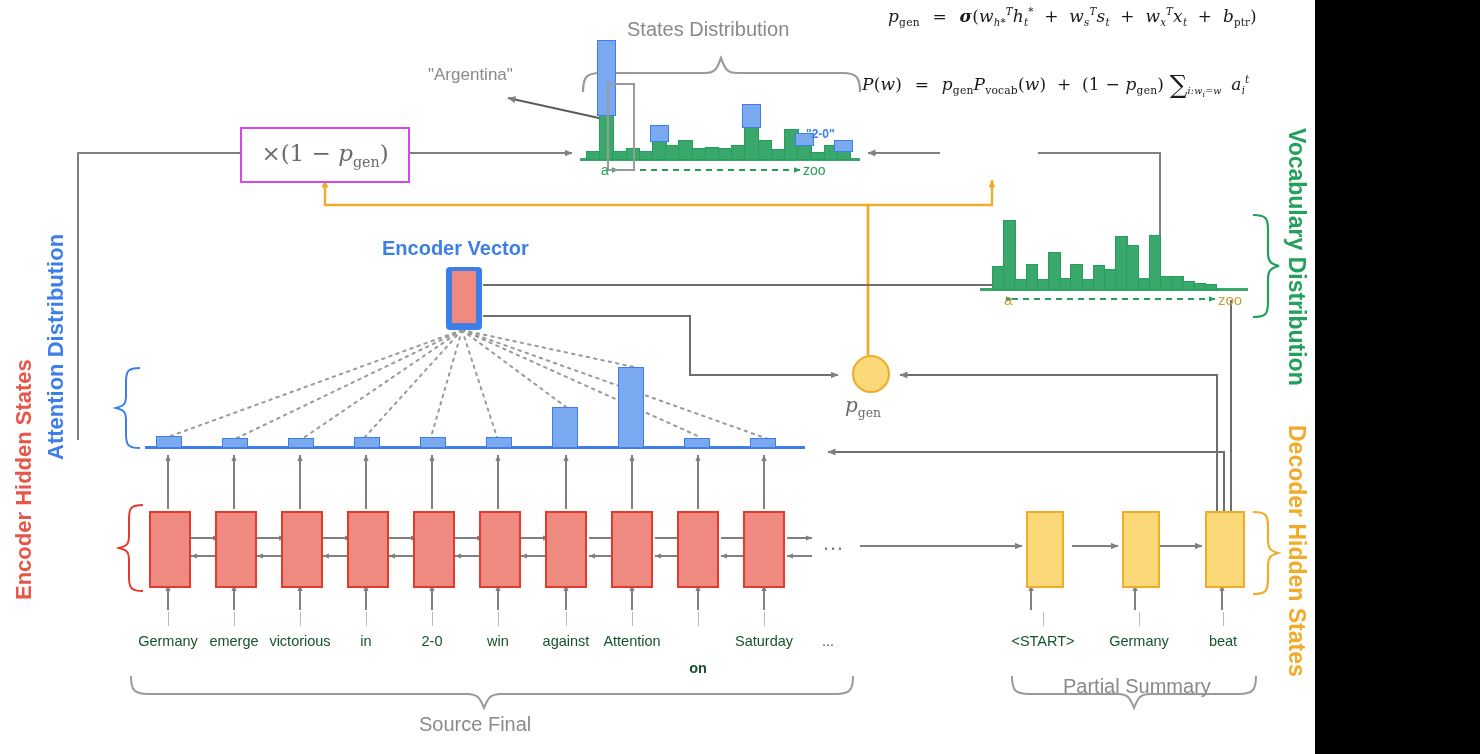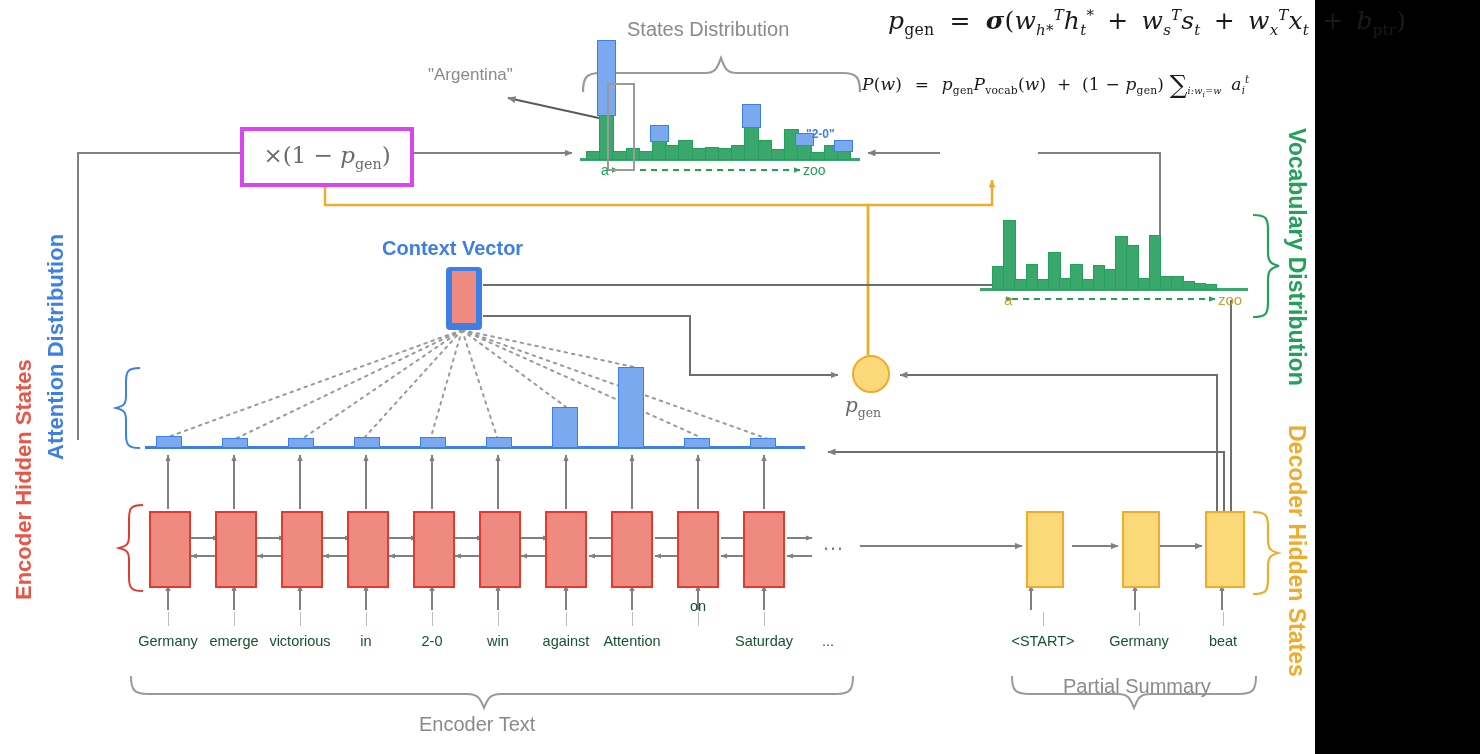--- a/index.html
+++ b/index.html
@@ -14,21 +14,21 @@
   .c-blue{color:#3d7fe8;}
   .c-red{color:#e8564a;}
   .c-green{color:#23a05a;}
   .c-orange{color:#f0ab28;}
 
   
   .enc-cell{position:absolute;background:#ef8a80;border:2px solid #e23b2e;}
   .dec-cell{position:absolute;background:#fbd978;border:2px solid #f0ab28;}
   .ctx-outer{position:absolute;background:#3d7fe8;border-radius:4px;}
   .ctx-inner{position:absolute;background:#ef8a80;}
-  .op-box{position:absolute;border:4px solid #d946ef;background:#ffffff;
+  .op-box{position:absolute;border:2px solid #d946ef;background:#ffffff;
           display:flex;align-items:center;justify-content:center;}
   .pgen-node{position:absolute;border-radius:50%;background:#fbd978;
              border:2px solid #f0ab28;}
 
   
   .bar-green{position:absolute;background:#3aa76d;border:1px solid #23a05a;}
   .bar-blue{position:absolute;background:#7aa9ef;border:1.5px solid #3d7fe8;}
   .axis-green{position:absolute;background:#3aa76d;height:3px;}
   .axis-blue{position:absolute;background:#3d7fe8;height:3px;}
 
@@ -239,21 +239,21 @@
       <line x1="1012" y1="299" x2="1215" y2="299" marker-end="url(#aggreen)" marker-start="url(#aggreen)"></line>
     </g>
     <g stroke="#23a05a" stroke-width="2.2" stroke-dasharray="6 5" fill="none">
       <line x1="618" y1="170" x2="800" y2="170" marker-end="url(#aggreen)" marker-start="url(#aggreen)"></line>
     </g>
   </svg>
 
   <div class="blackbar" style="left:1416px;top:0;width:64px;height:58px;"></div>
   <div class="blackbar" style="left:1315px;top:0;width:165px;height:754px;"></div>
 
-  <div class="lbl eq" style="left:888px;top:6px;font-size:25px;letter-spacing:0.2px;">
+  <div class="lbl eq" style="left:888px;top:6px;font-size:17px;letter-spacing:0.2px;">
     <span style="font-style:italic;">p</span><sub style="font-size:0.63em;font-style:normal;">gen</sub>
     <span style="padding:0 7px;">=</span>
     <span style="font-weight:bold;font-style:italic;">σ</span>(<span style="font-style:italic;">w</span><sub style="font-size:0.6em;font-style:italic;">h*</sub><sup style="font-size:0.6em;font-style:italic;">T</sup><span style="font-style:italic;">h</span><sub style="font-size:0.6em;font-style:italic;">t</sub><sup style="font-size:0.6em;">*</sup>
     <span style="padding:0 5px;">+</span>
     <span style="font-style:italic;">w</span><sub style="font-size:0.6em;font-style:italic;">s</sub><sup style="font-size:0.6em;font-style:italic;">T</sup><span style="font-style:italic;">s</span><sub style="font-size:0.6em;font-style:italic;">t</sub>
     <span style="padding:0 5px;">+</span>
     <span style="font-style:italic;">w</span><sub style="font-size:0.6em;font-style:italic;">x</sub><sup style="font-size:0.6em;font-style:italic;">T</sup><span style="font-style:italic;">x</span><sub style="font-size:0.6em;font-style:italic;">t</sub>
     <span style="padding:0 5px;">+</span>
     <span style="font-style:italic;">b</span><sub style="font-size:0.6em;">ptr</sub>)
   </div>
@@ -311,21 +311,21 @@
   <div class="lbl" style="left:803px;top:162px;font-size:14px;color:#23a05a;">zoo</div>
   <div class="lbl" style="left:806px;top:127px;font-size:12px;color:#3d7fe8;font-weight:bold;">"2-0"</div>
 
   <div class="op-box" style="left:240px;top:127px;width:166px;height:52px;">
     <span class="eq" style="font-size:23px;color:#6a6a6a;">
       ×(1 − <span style="font-style:italic;">p</span><sub style="font-size:0.62em;">gen</sub>)
     </span>
   </div>
 
 
-  <div class="lbl title-blue" style="left:382px;top:237px;">Context Vector</div>
+  <div class="lbl title-blue" style="left:382px;top:237px;">Encoder Vector</div>
   <div class="ctx-outer" style="left:446px;top:267px;width:36px;height:63px;"></div>
   <div class="ctx-inner" style="left:452px;top:271px;width:24px;height:52px;"></div>
 
   <div class="axis-green" style="left:980px;top:288px;width:268px;"></div>
   <div id="vocab-bars">
       <div class="bar-green" style="left: 992px; width: 10.7px; height: 21.6px; top: 266.4px;"></div>
       <div class="bar-green" style="left: 1003.2px; width: 10.7px; height: 68.4px; top: 219.6px;"></div>
       <div class="bar-green" style="left: 1014.4px; width: 10.7px; height: 8.64px; top: 279.36px;"></div>
       <div class="bar-green" style="left: 1025.6px; width: 10.7px; height: 23.76px; top: 264.24px;"></div>
       <div class="bar-green" style="left: 1036.8px; width: 10.7px; height: 9.36px; top: 278.64px;"></div>
@@ -398,35 +398,35 @@
       <div class="word" style="left: 366px; top: 633px;">in</div>
       <div class="tick" style="left: 432px; top: 612px; height: 14px;"></div>
       <div class="word" style="left: 432px; top: 633px;">2-0</div>
       <div class="tick" style="left: 498px; top: 612px; height: 14px;"></div>
       <div class="word" style="left: 498px; top: 633px;">win</div>
       <div class="tick" style="left: 566px; top: 612px; height: 14px;"></div>
       <div class="word" style="left: 566px; top: 633px;">against</div>
       <div class="tick" style="left: 632px; top: 612px; height: 14px;"></div>
       <div class="word" style="left: 632px; top: 633px;">Attention</div>
       <div class="tick" style="left: 698px; top: 612px; height: 14px;"></div>
-      <div class="word" style="left: 698px; top: 598px;">on</div>
+      <div class="word" style="left: 698px; top: 660px; font-weight: bold;">on</div>
       <div class="tick" style="left: 764px; top: 612px; height: 14px;"></div>
       <div class="word" style="left: 764px; top: 633px;">Saturday</div>
       <div class="word" style="left: 828px; top: 633px;">...</div>
     </div>
   <div id="sum-words">
       <div class="tick" style="left: 1043px; top: 612px; height: 14px;"></div>
       <div class="word" style="left: 1043px; top: 633px;">&lt;START&gt;</div>
       <div class="tick" style="left: 1139px; top: 612px; height: 14px;"></div>
       <div class="word" style="left: 1139px; top: 633px;">Germany</div>
       <div class="tick" style="left: 1223px; top: 612px; height: 14px;"></div>
       <div class="word" style="left: 1223px; top: 633px;">beat</div>
     </div>
 
-  <div class="lbl title-grey" style="left:419px;top:713px;">Encoder Text</div>
+  <div class="lbl title-grey" style="left:419px;top:713px;">Source Final</div>
   <div class="lbl title-grey" style="left:1063px;top:675px;">Partial Summary</div>
 
   <div class="vert c-blue" style="left:44px;top:460px;transform:rotate(-90deg);font-size:22px;line-height:1.05;">
     <div>Attention Distribution</div>
   </div>
 
   <div class="vert c-red" style="left:12px;top:600px;transform:rotate(-90deg);font-size:22px;line-height:1.05;">
     <div>Encoder Hidden States</div>
   </div>
 

